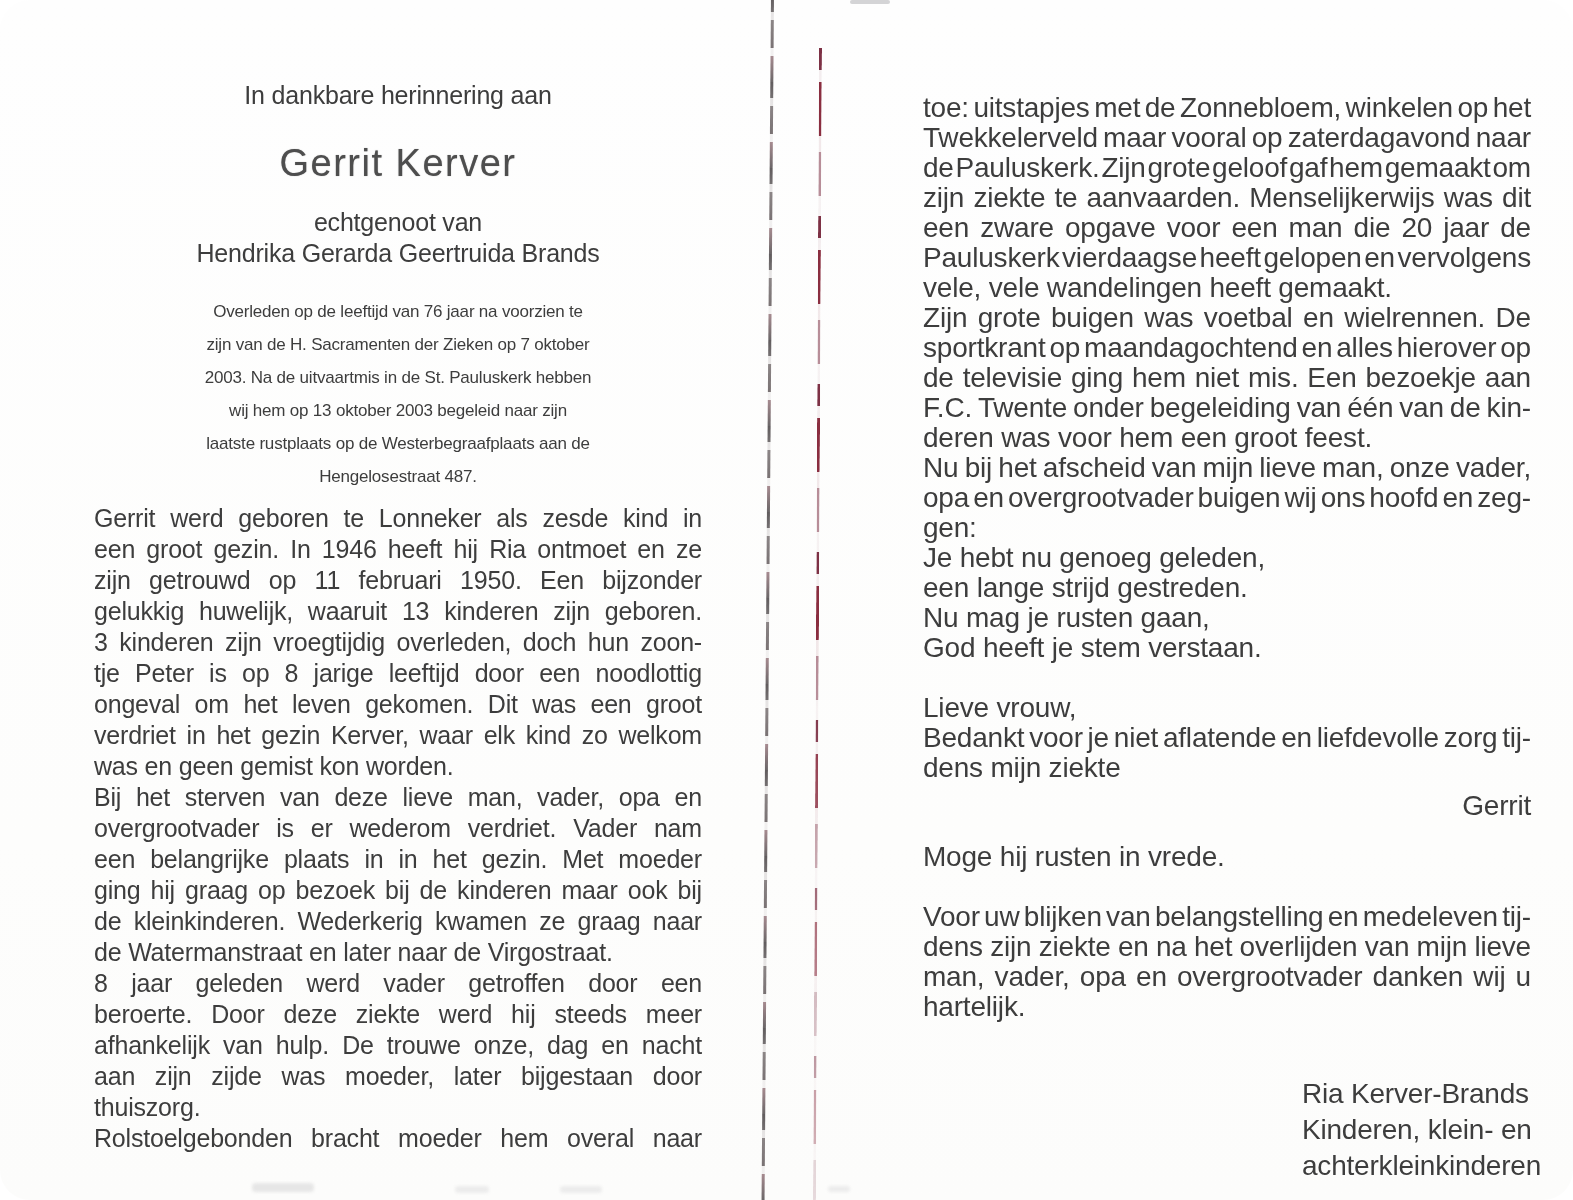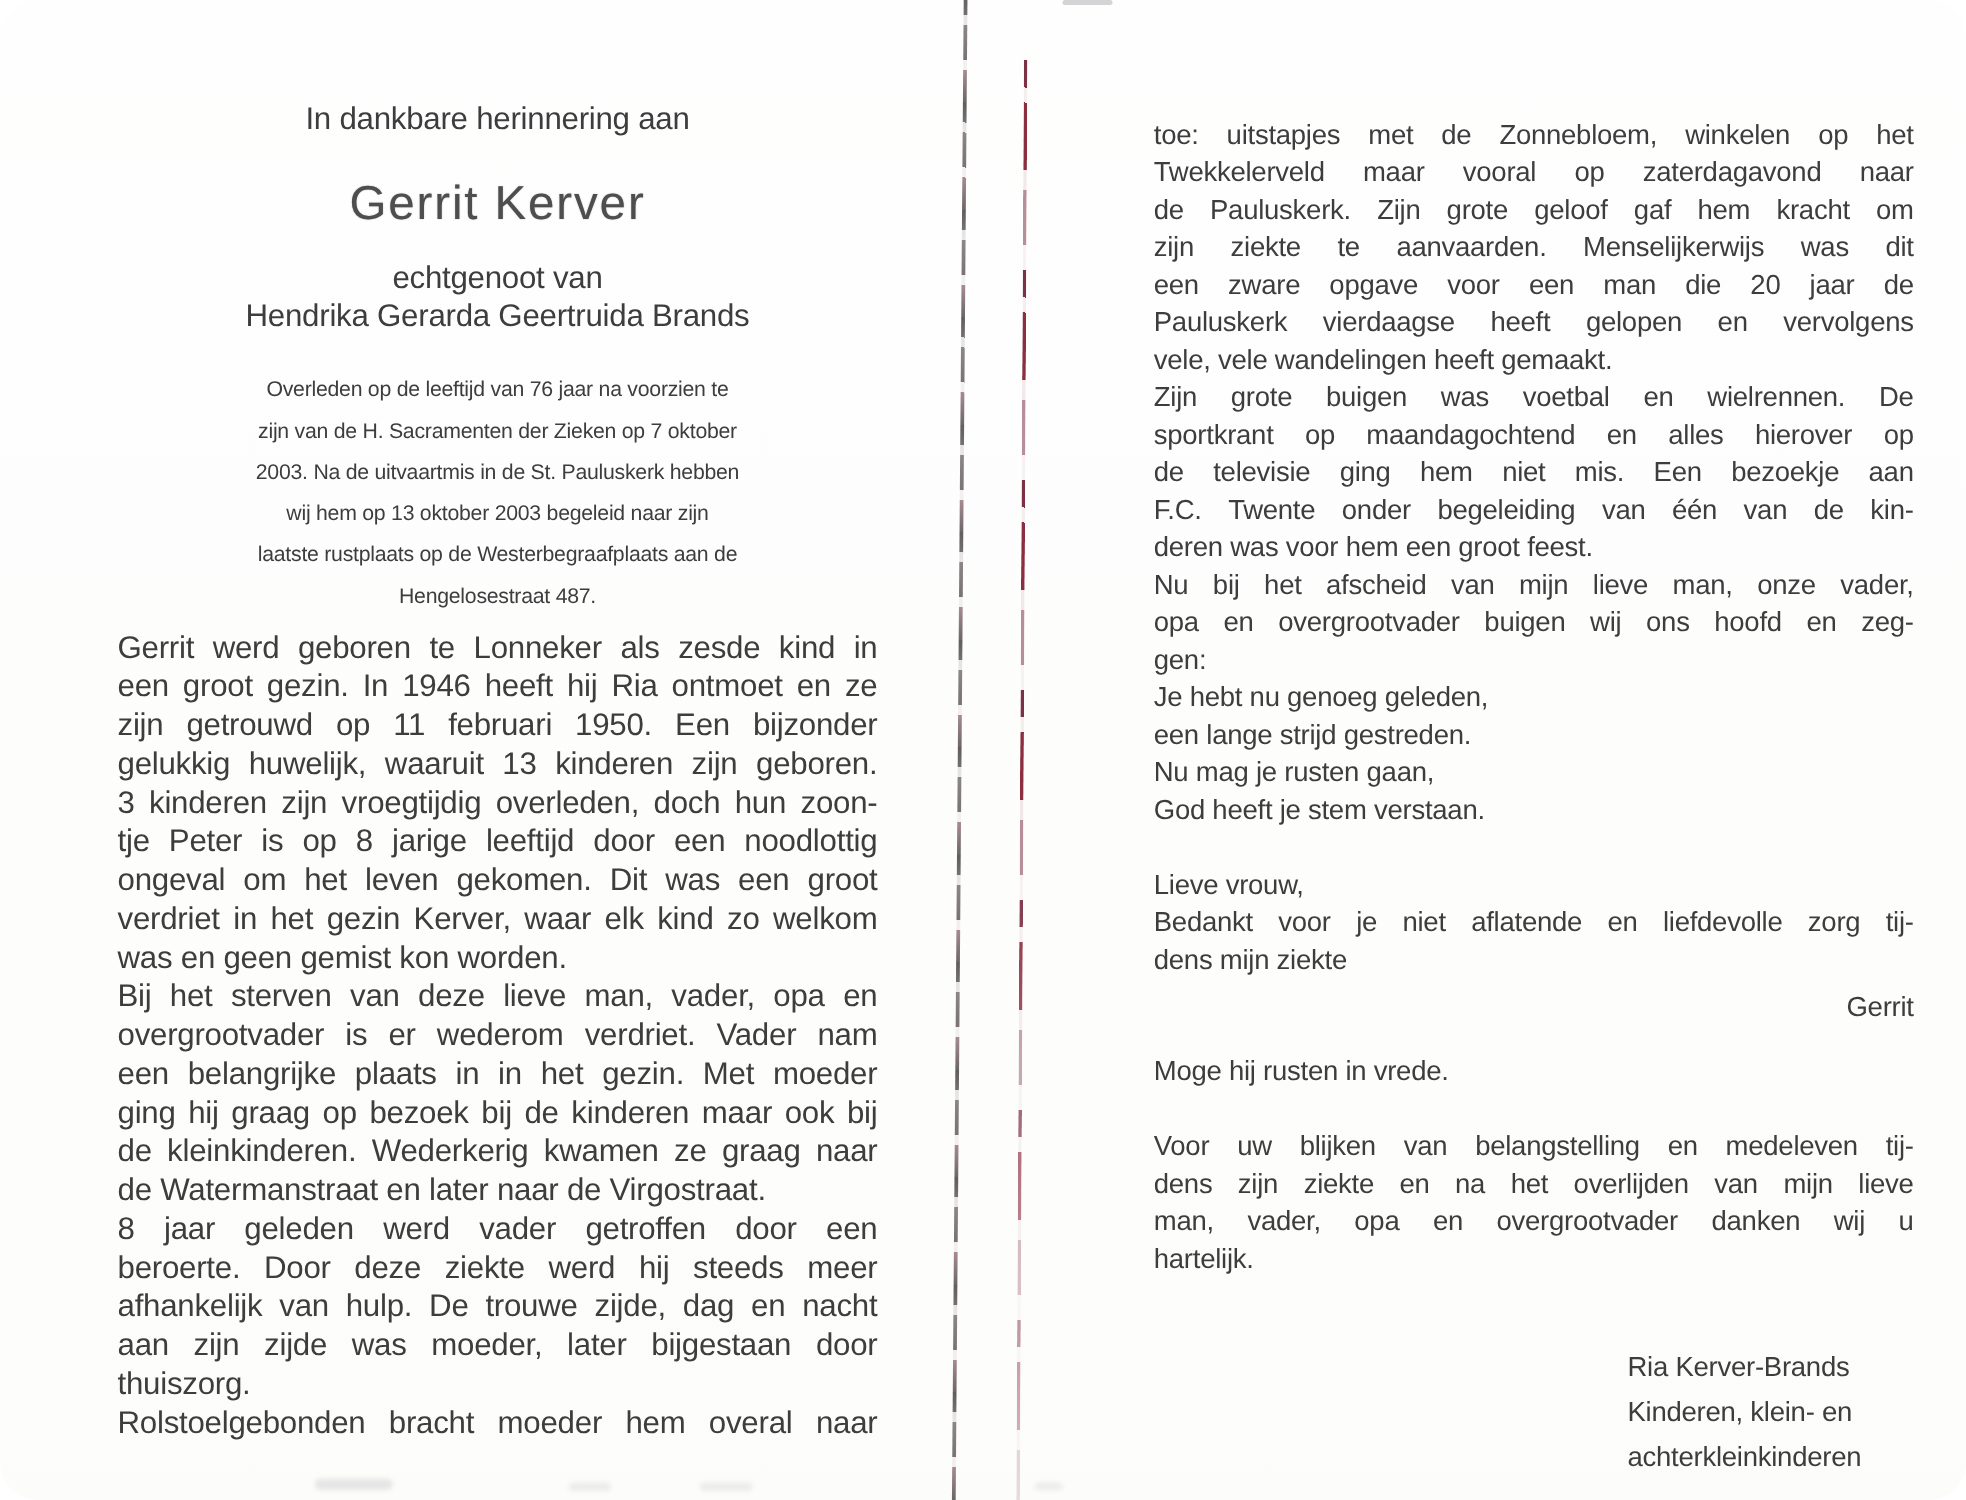--- a/index.html
+++ b/index.html
@@ -67,21 +67,21 @@
     line-height: 31px;
     letter-spacing: -0.2px;
   }
 
   
   .page-right {
     position: absolute;
     left: 923px;
     top: 93px;
     width: 608px;
-    font-size: 22px;
+    font-size: 28px;
     letter-spacing: -0.2px;
   }
   .right-body { line-height: 30px; }
   .poem       { line-height: 30px; }
   .letter     { margin-top: 30px; line-height: 30px; }
   .gerrit-sig { margin-top: 8px; line-height: 30px; text-align: right; }
   .rest-line  { margin-top: 21px; line-height: 30px; }
   .thanks     { margin-top: 30px; line-height: 30px; }
   .family-sig { margin-top: 54px; line-height: 36px; padding-left: 379px; }
 
@@ -313,21 +313,21 @@
           <span>hij</span>
           <span>steeds</span>
           <span>meer</span>
         </div>
         <div class="ln jln">
           <span>afhankelijk</span>
           <span>van</span>
           <span>hulp.</span>
           <span>De</span>
           <span>trouwe</span>
-          <span>zijde,</span>
+          <span>onze,</span>
           <span>dag</span>
           <span>en</span>
           <span>nacht</span>
         </div>
         <div class="ln jln">
           <span>aan</span>
           <span>zijn</span>
           <span>zijde</span>
           <span>was</span>
           <span>moeder,</span>
@@ -368,21 +368,21 @@
           <span>naar</span>
         </div>
         <div class="ln jln">
           <span>de</span>
           <span>Pauluskerk.</span>
           <span>Zijn</span>
           <span>grote</span>
           <span>geloof</span>
           <span>gaf</span>
           <span>hem</span>
-          <span>kracht</span>
+          <span>gemaakt</span>
           <span>om</span>
         </div>
         <div class="ln jln">
           <span>zijn</span>
           <span>ziekte</span>
           <span>te</span>
           <span>aanvaarden.</span>
           <span>Menselijkerwijs</span>
           <span>was</span>
           <span>dit</span>

